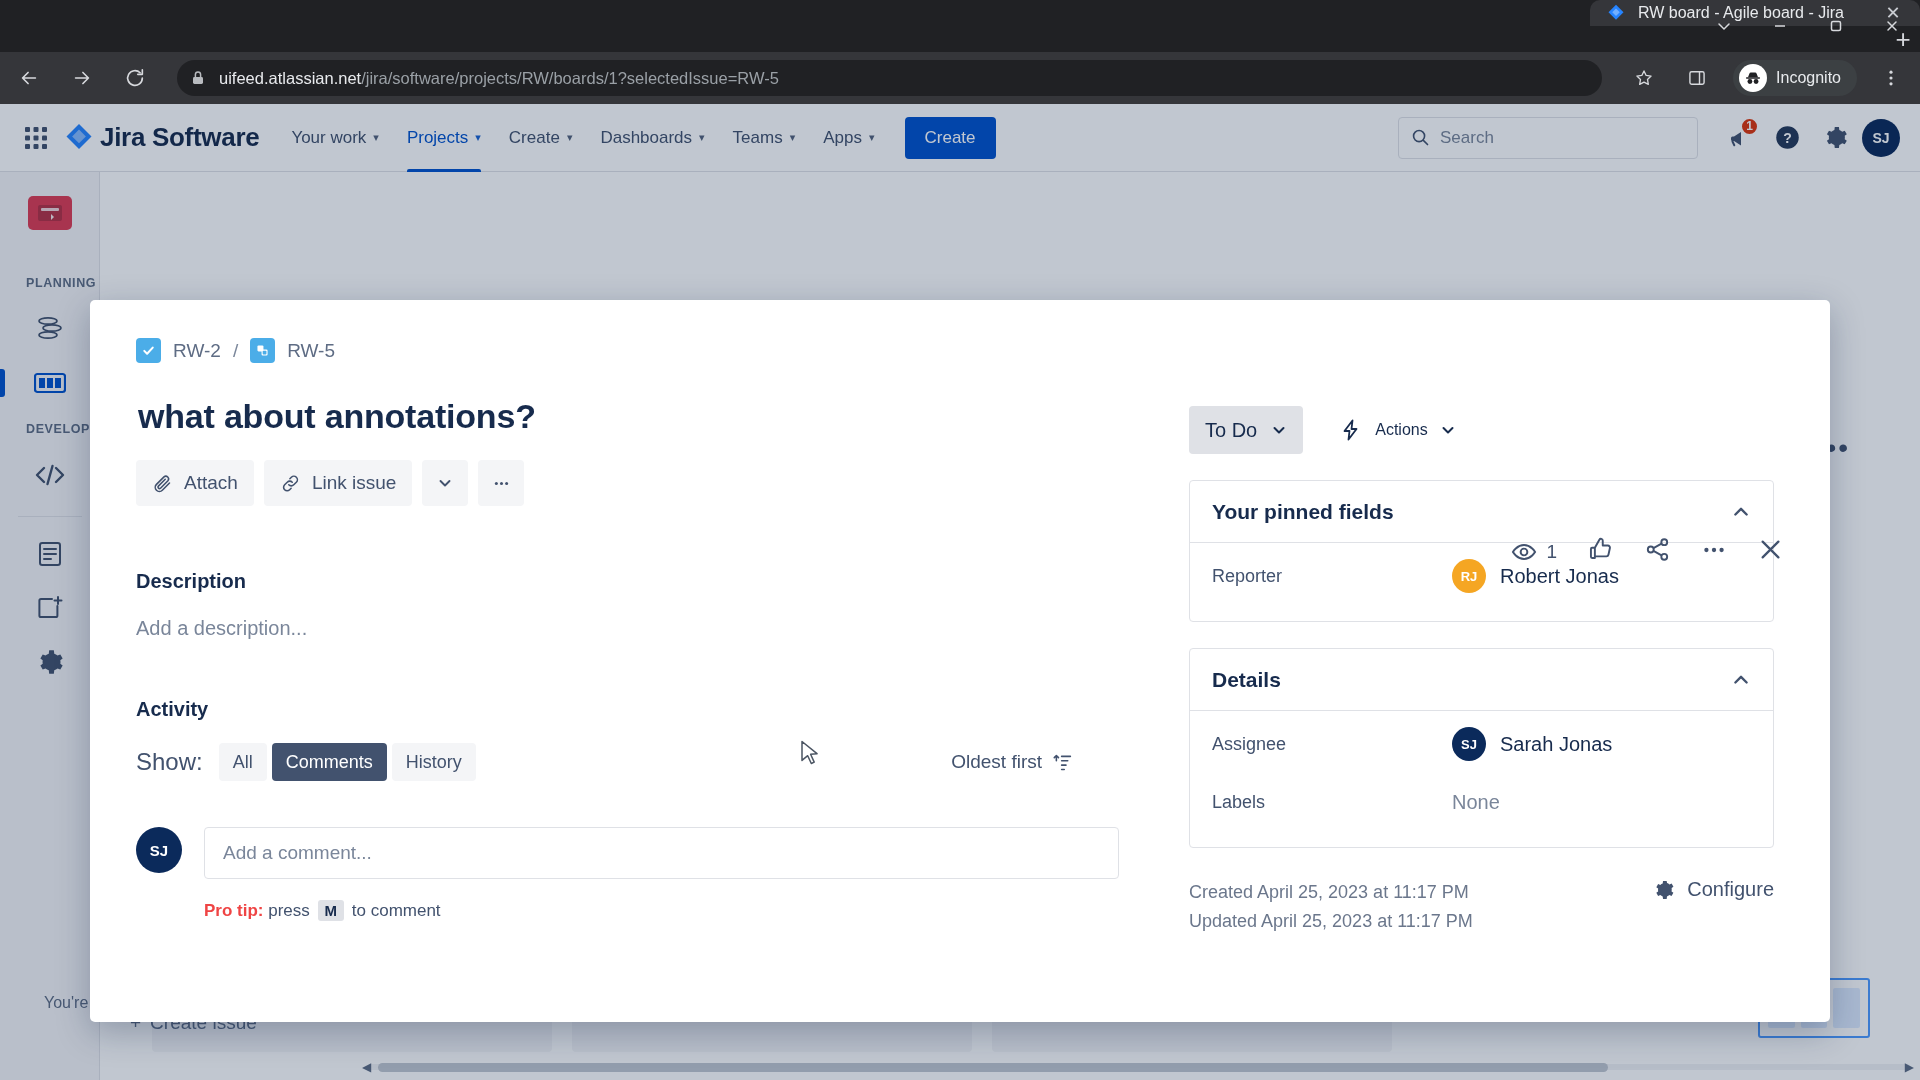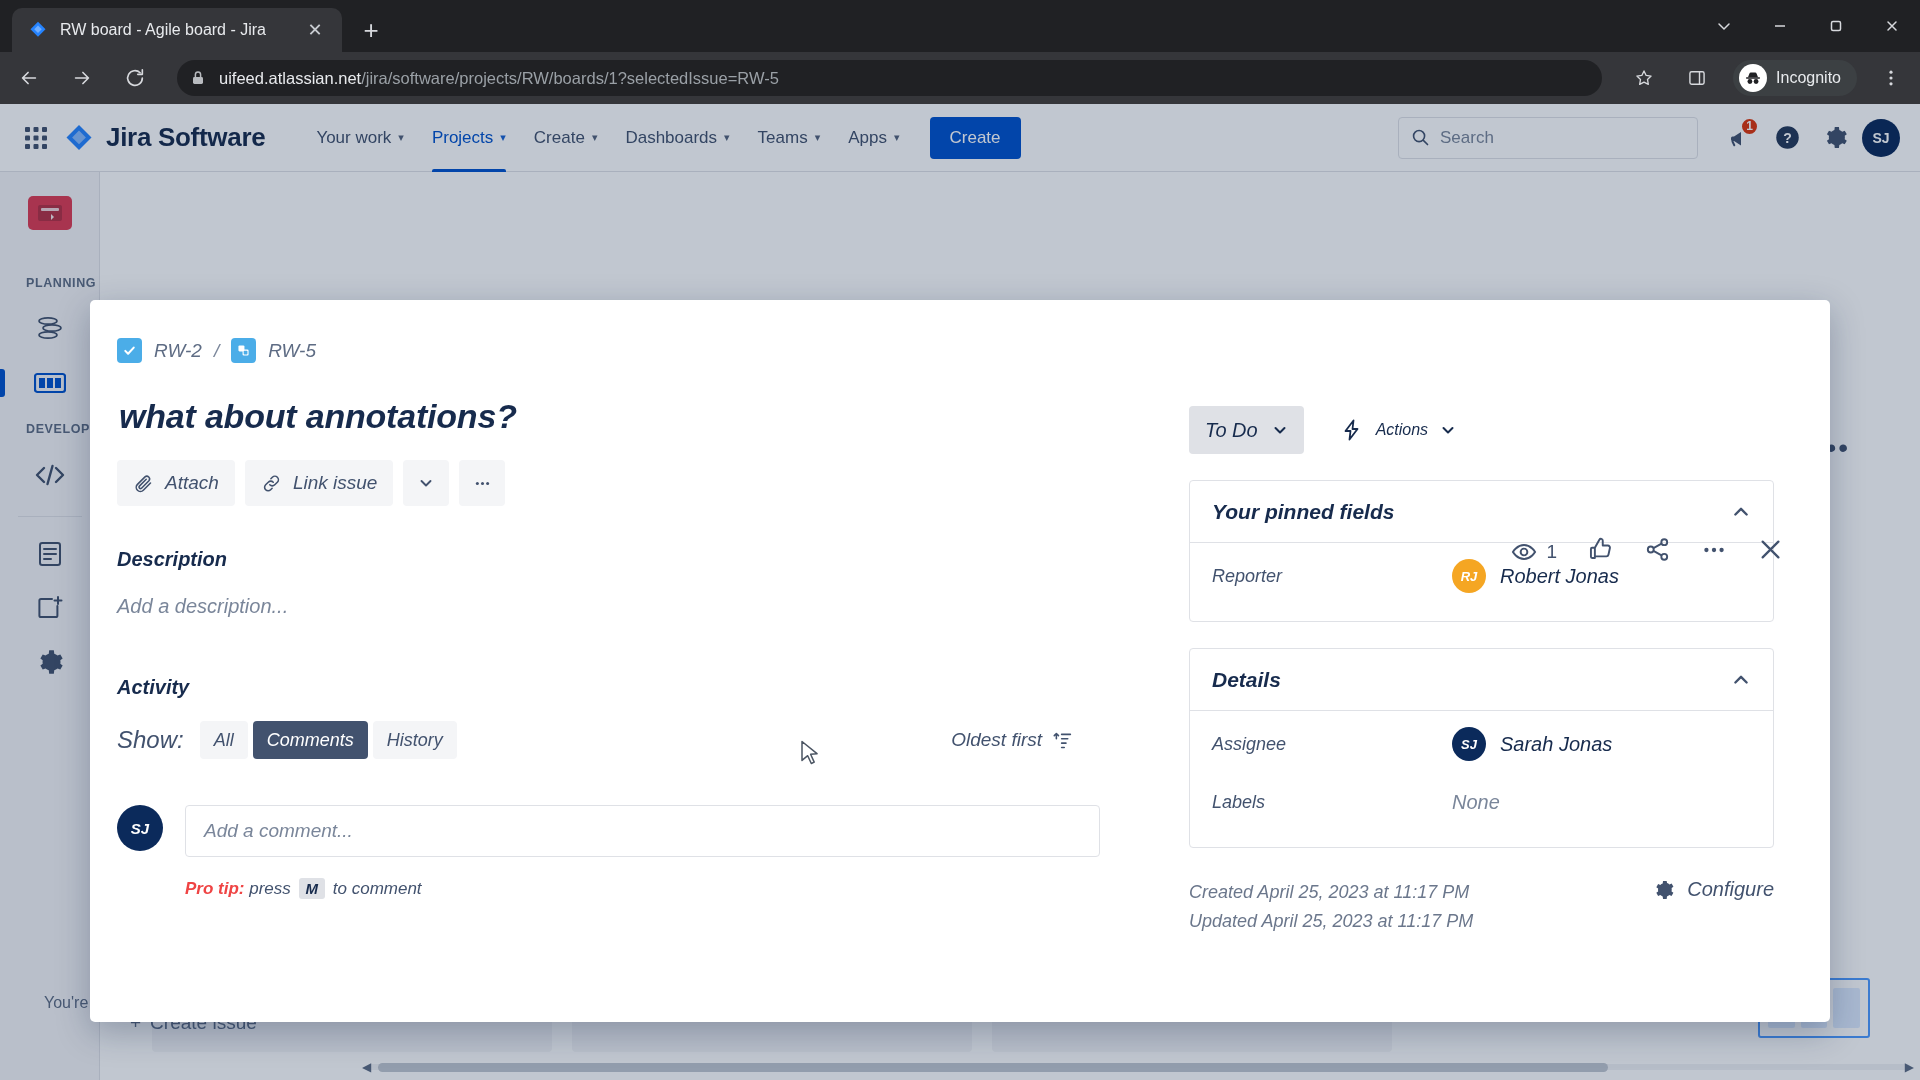--- a/index.html
+++ b/index.html
@@ -10,20 +10,21 @@
     background: #202124;
   }
 
   
   .browser { width: 1920px; height: 1080px; position: relative; }
 
   .tabstrip {
     height: 52px; background: #202124;
     display: flex; align-items: flex-end; padding-left: 12px;
     position: relative;
+    flex-direction: column;
   }
   .tab {
     height: 44px; width: 330px; background: #35363a;
     border-radius: 10px 10px 0 0;
     display: flex; align-items: center; gap: 12px;
     padding: 0 14px 0 16px; color: #e8eaed; font-size: 16px;
   }
   .tab-favicon { width: 20px; height: 20px; flex: 0 0 20px; display:block; }
   .tab-title {
     flex: 1; white-space: nowrap; overflow: hidden; text-overflow: ellipsis;
@@ -77,21 +78,21 @@
 
   
   .app { position: relative; width: 1920px; height: 976px; background: #fff; overflow: hidden; }
 
   .jira-nav {
     height: 68px; background: #fff; border-bottom: 1px solid #dfe1e6;
     display: flex; align-items: center; padding: 0 20px 0 14px; gap: 0;
     position: relative; z-index: 2;
   }
   .grid-icon { width: 44px; height: 44px; display:flex; align-items:center; justify-content:center; }
-  .brand { display: flex; align-items: flex-end; gap: 12px; margin-left: 6px; margin-right: 37px; }
+  .brand { display: flex; align-items: flex-start; gap: 6px; margin-left: 6px; margin-right: 18px; }
   .brand-name { font-size: 26px; color: #172b4d; font-weight: 600; letter-spacing: -0.3px; }
   .nav-items { display: flex; align-items: center; height: 68px; }
   .nav-item {
     display: flex; align-items: center; gap: 7px; height: 68px;
     padding: 0 14px; font-size: 17px; color: #42526e; position: relative;
   }
   .nav-item.active { color: #0052cc; }
   .nav-item.active::after {
     content: ""; position: absolute; left: 14px; right: 14px; bottom: 0;
     height: 3px; background: #0052cc; border-radius: 2px 2px 0 0;
@@ -189,21 +190,21 @@
   
   .overlay { position: absolute; inset: 0; background: rgba(9,30,66,0.25); z-index: 5; }
 
   
   .modal {
     position: absolute; left: 90px; top: 196px; width: 1740px; height: 722px;
     background: #fff; border-radius: 5px; z-index: 10;
     box-shadow: 0 10px 34px rgba(9,30,66,0.28);
     display: flex; flex-direction: column; overflow: hidden;
   }
-  .modal-inner { display: flex; padding: 38px 56px 0 27px; gap: 32px; height: 100%; font-style: italic; }
+  .modal-inner { display: flex; padding: 38px 56px 0 46px; gap: 32px; height: 100%; }
   .modal-left { flex: 1; min-width: 0; }
   .modal-right { width: 585px; flex: 0 0 585px; }
 
   .modal-head { display: flex; align-items: center; }
   .breadcrumb { display: flex; align-items: center; gap: 12px; font-size: 19px; color: #5e6c84; }
   .bc-link { color: #5e6c84; }
   .bc-sep { color: #7a869a; }
   .icon-box {
     width: 25px; height: 25px; border-radius: 4px; background: #4bade8;
     display: flex; align-items: center; justify-content: center;
@@ -219,21 +220,21 @@
     letter-spacing: -0.2px;
   }
   .btn-row { display: flex; align-items: center; gap: 10px; margin-top: 24px; }
   .ghost-btn {
     height: 46px; background: #f4f5f7; border-radius: 4px; color: #42526e;
     display: flex; align-items: center; gap: 11px; padding: 0 16px; font-size: 19px;
   }
   .ghost-btn.square { padding: 0; width: 46px; justify-content: center; }
 
   .sec-title { font-size: 20px; font-weight: 600; color: #172b4d; }
-  .desc-block { margin-top: 42px; }
+  .desc-block { margin-top: 64px; }
   .desc-placeholder { color: #7a869a; font-size: 20px; margin-top: 24px; }
 
   .activity-block { margin-top: 58px; }
   .show-row { display: flex; align-items: center; margin-top: 22px; position: relative; }
   .show-label { color: #42526e; font-size: 24px; margin-right: 16px; }
   .seg { display: flex; gap: 5px; }
   .seg-btn {
     height: 38px; padding: 0 14px; border-radius: 4px; background: #f4f5f7;
     color: #42526e; font-size: 18px; display: flex; align-items: center;
   }

